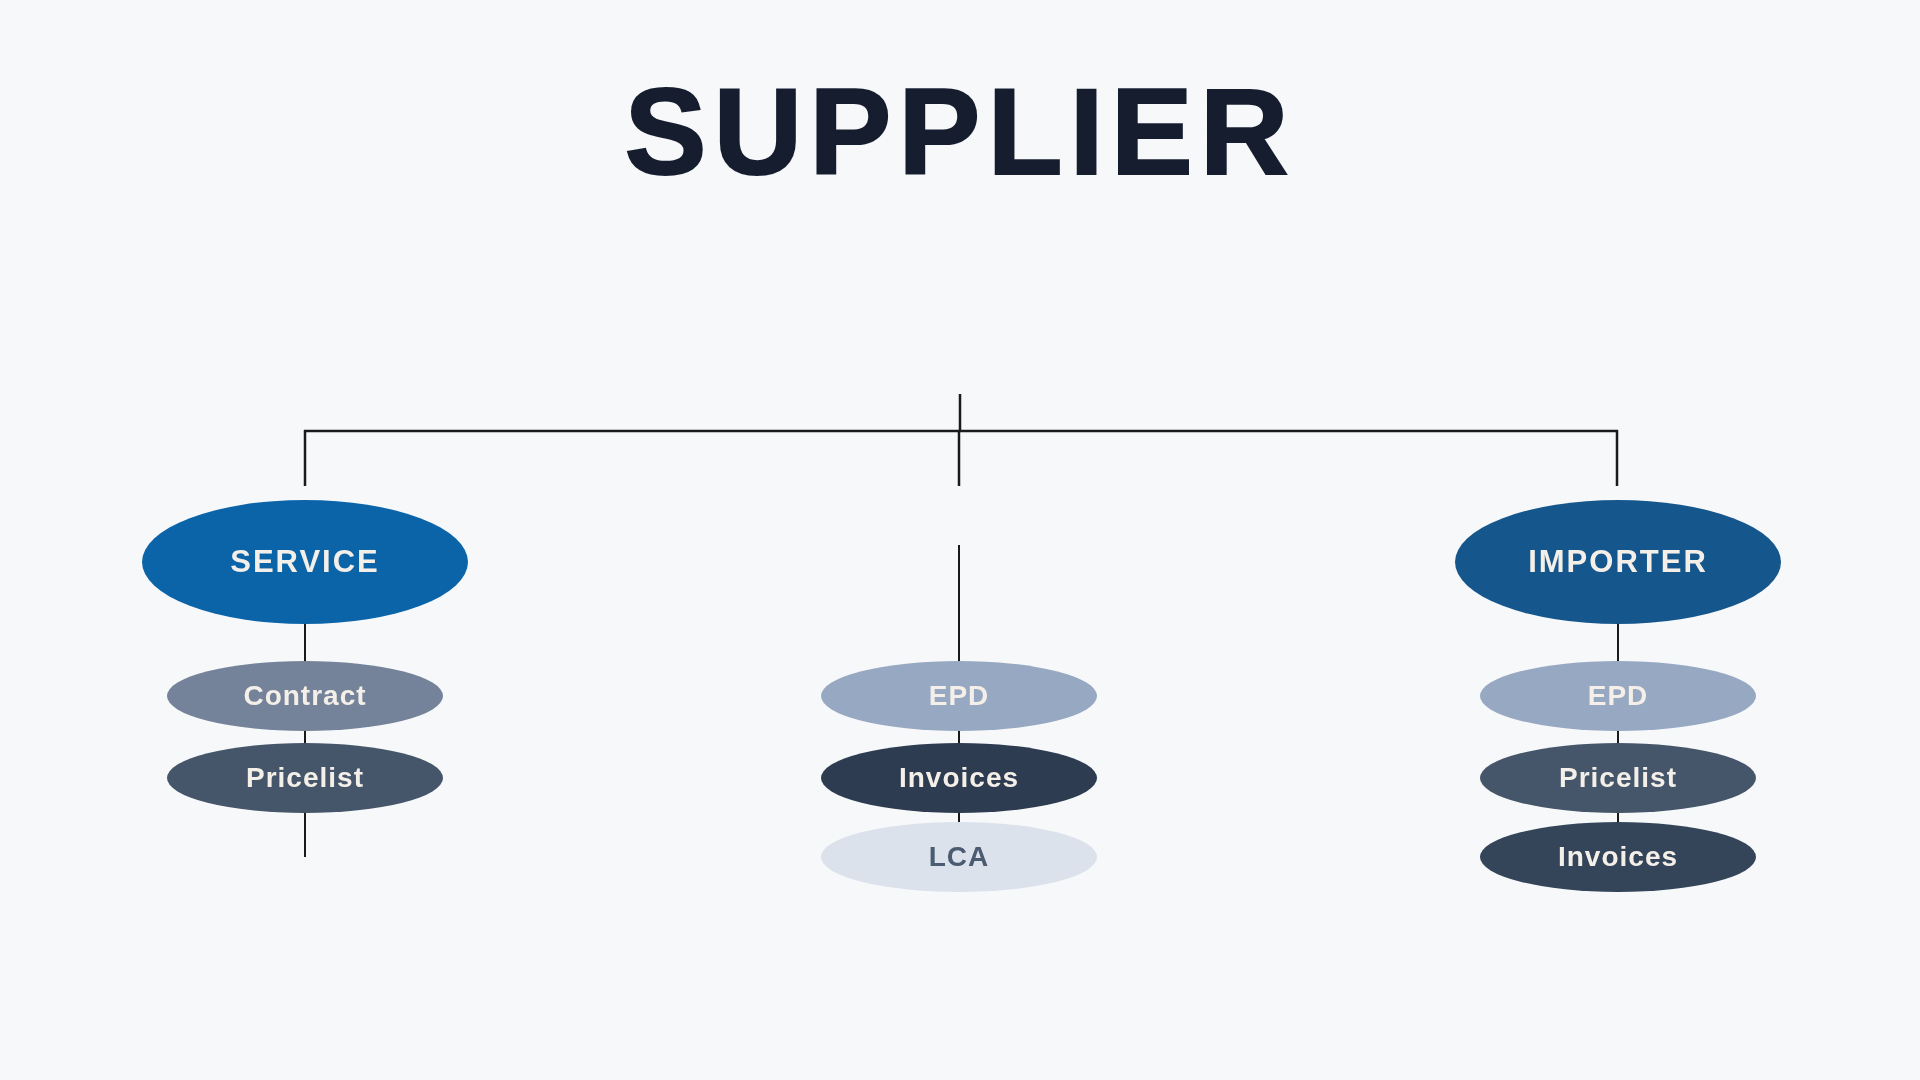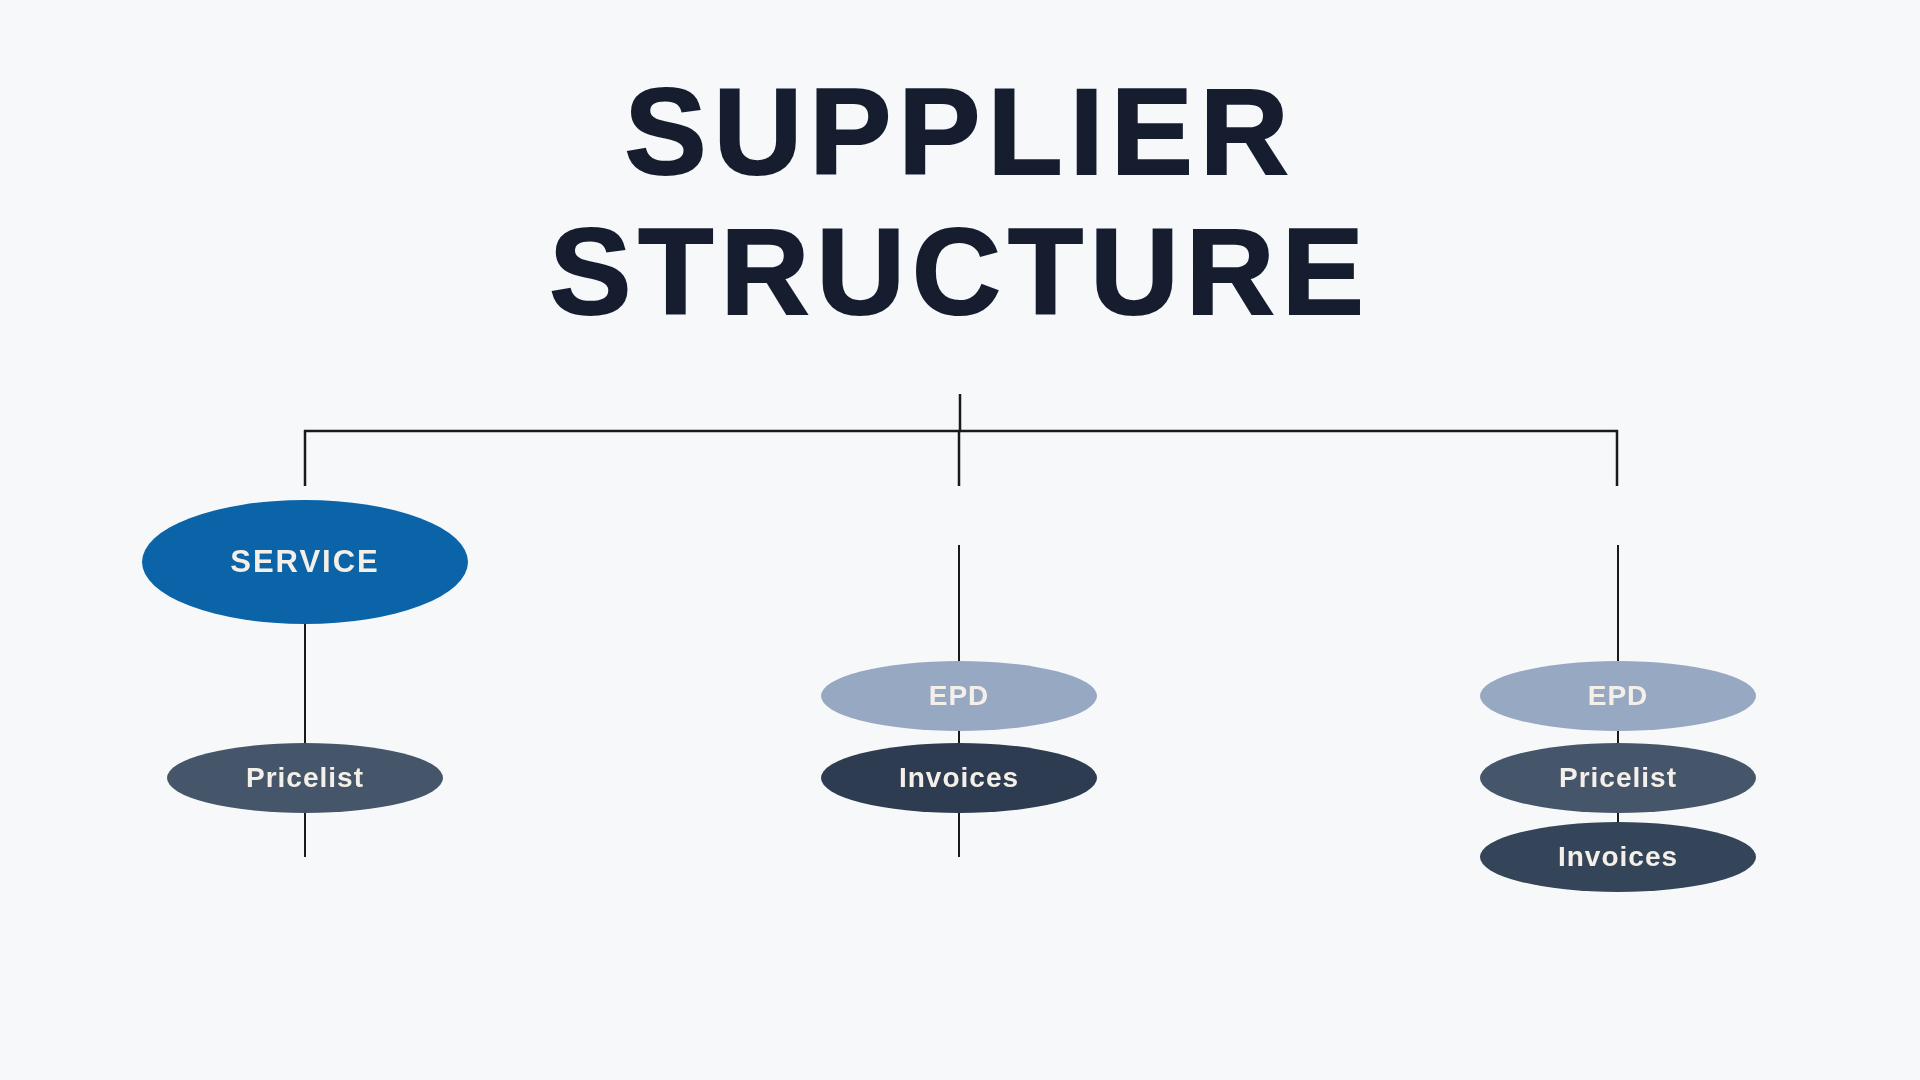--- a/index.html
+++ b/index.html
@@ -87,53 +87,61 @@
   .row-1 { top: 260px; }
   .row-2 { top: 339px; }
 </style>
 </head>
 <body>
 
 <div class="stage" style="background: rgb(247, 248, 250);">
 
   <div class="title" style="color: rgb(21, 29, 47);">
     <div>SUPPLIER</div>
-    <div>STRUCTURE</div>
   </div>
 
   <svg class="connectors" width="1920" height="1080" viewBox="0 0 1920 1080">
     <line x1="960" y1="394" x2="960" y2="432" stroke="#1a1a1a"></line>
     <line x1="304" y1="431" x2="1618" y2="431" stroke="#1a1a1a"></line>
     <line x1="305" y1="430" x2="305" y2="486" stroke="#1a1a1a"></line>
     <line x1="959" y1="430" x2="959" y2="486" stroke="#1a1a1a"></line>
     <line x1="1617" y1="430" x2="1617" y2="486" stroke="#1a1a1a"></line>
   </svg>
 
   <div class="column col-service">
     <div class="spine" style="background: rgb(26, 26, 26);"></div>
     <div class="node main" style="background: rgb(11, 100, 168); color: rgb(244, 239, 232);">
       <span class="node-label">SERVICE</span>
     </div>
+    <div class="node sub row-0" style="background: rgb(116, 131, 154); color: rgb(244, 239, 232);">
+      <span class="node-label">Contract</span>
+    </div>
     <div class="node sub row-1" style="background: rgb(70, 86, 106); color: rgb(244, 239, 232);">
       <span class="node-label">Pricelist</span>
     </div>
   </div>
 
   <div class="column col-material">
     <div class="spine" style="background: rgb(26, 26, 26);"></div>
     <div class="node sub row-0" style="background: rgb(151, 168, 194); color: rgb(244, 239, 232);">
       <span class="node-label">EPD</span>
     </div>
     <div class="node sub row-1" style="background: rgb(45, 60, 80); color: rgb(244, 239, 232);">
       <span class="node-label">Invoices</span>
     </div>
+    <div class="node sub row-2" style="background: rgb(219, 226, 236); color: rgb(74, 91, 114);">
+      <span class="node-label">LCA</span>
+    </div>
   </div>
 
   <div class="column col-importer">
     <div class="spine" style="background: rgb(26, 26, 26);"></div>
+    <div class="node main" style="background: rgb(21, 87, 140); color: rgb(244, 239, 232);">
+      <span class="node-label">IMPORTER</span>
+    </div>
     <div class="node sub row-0" style="background: rgb(151, 168, 194); color: rgb(244, 239, 232);">
       <span class="node-label">EPD</span>
     </div>
     <div class="node sub row-1" style="background: rgb(70, 86, 106); color: rgb(244, 239, 232);">
       <span class="node-label">Pricelist</span>
     </div>
     <div class="node sub row-2" style="background: rgb(52, 69, 90); color: rgb(244, 239, 232);">
       <span class="node-label">Invoices</span>
     </div>
   </div>

